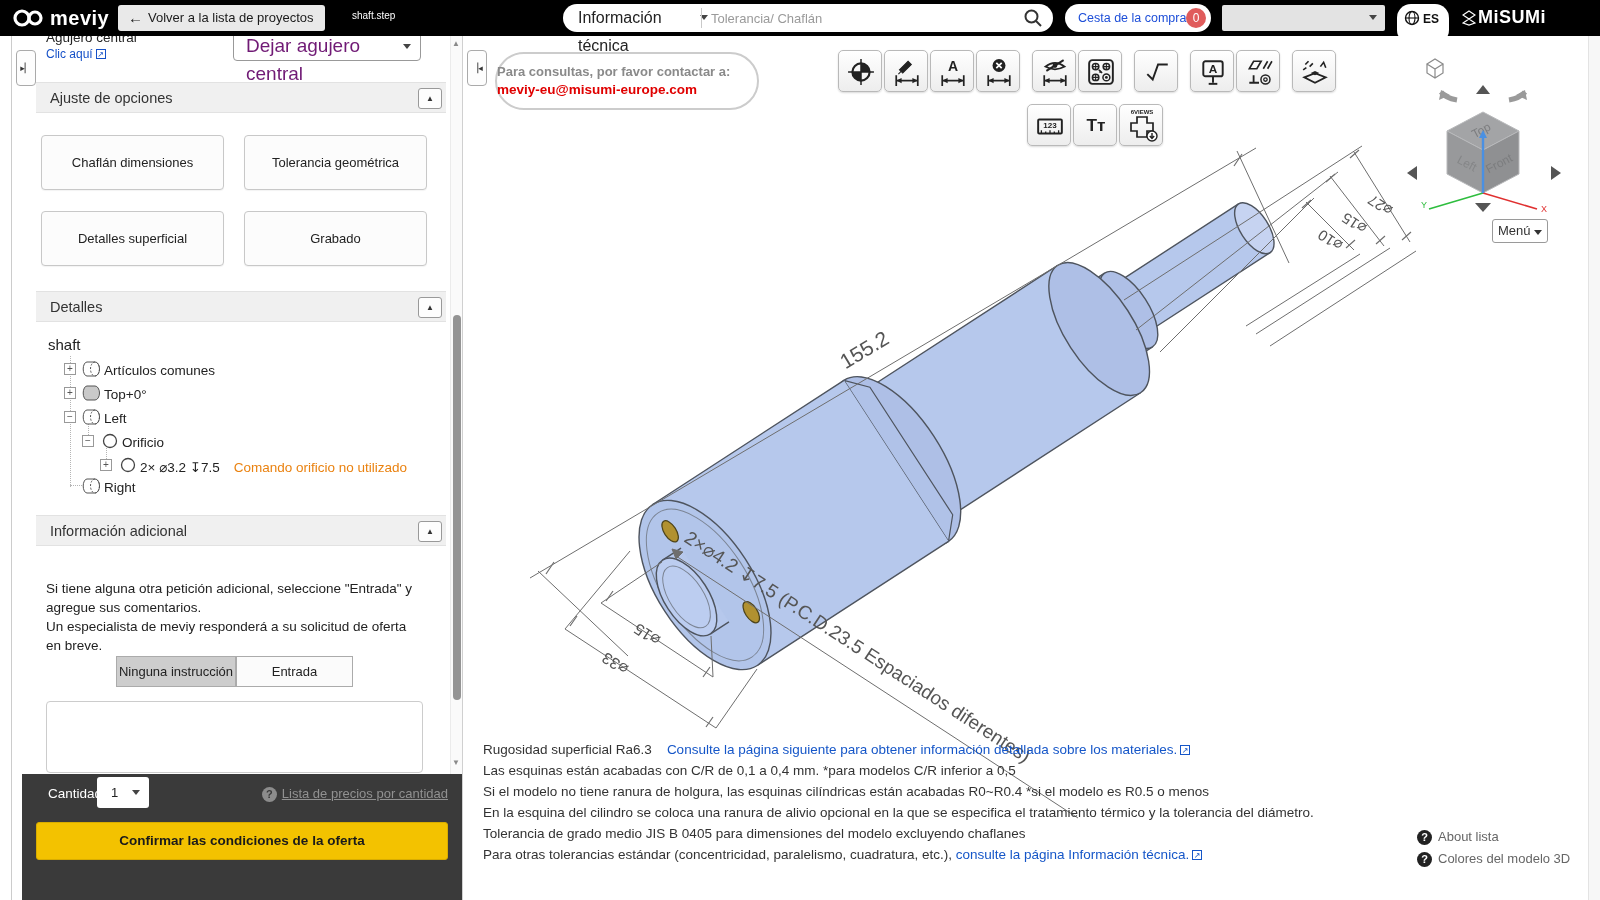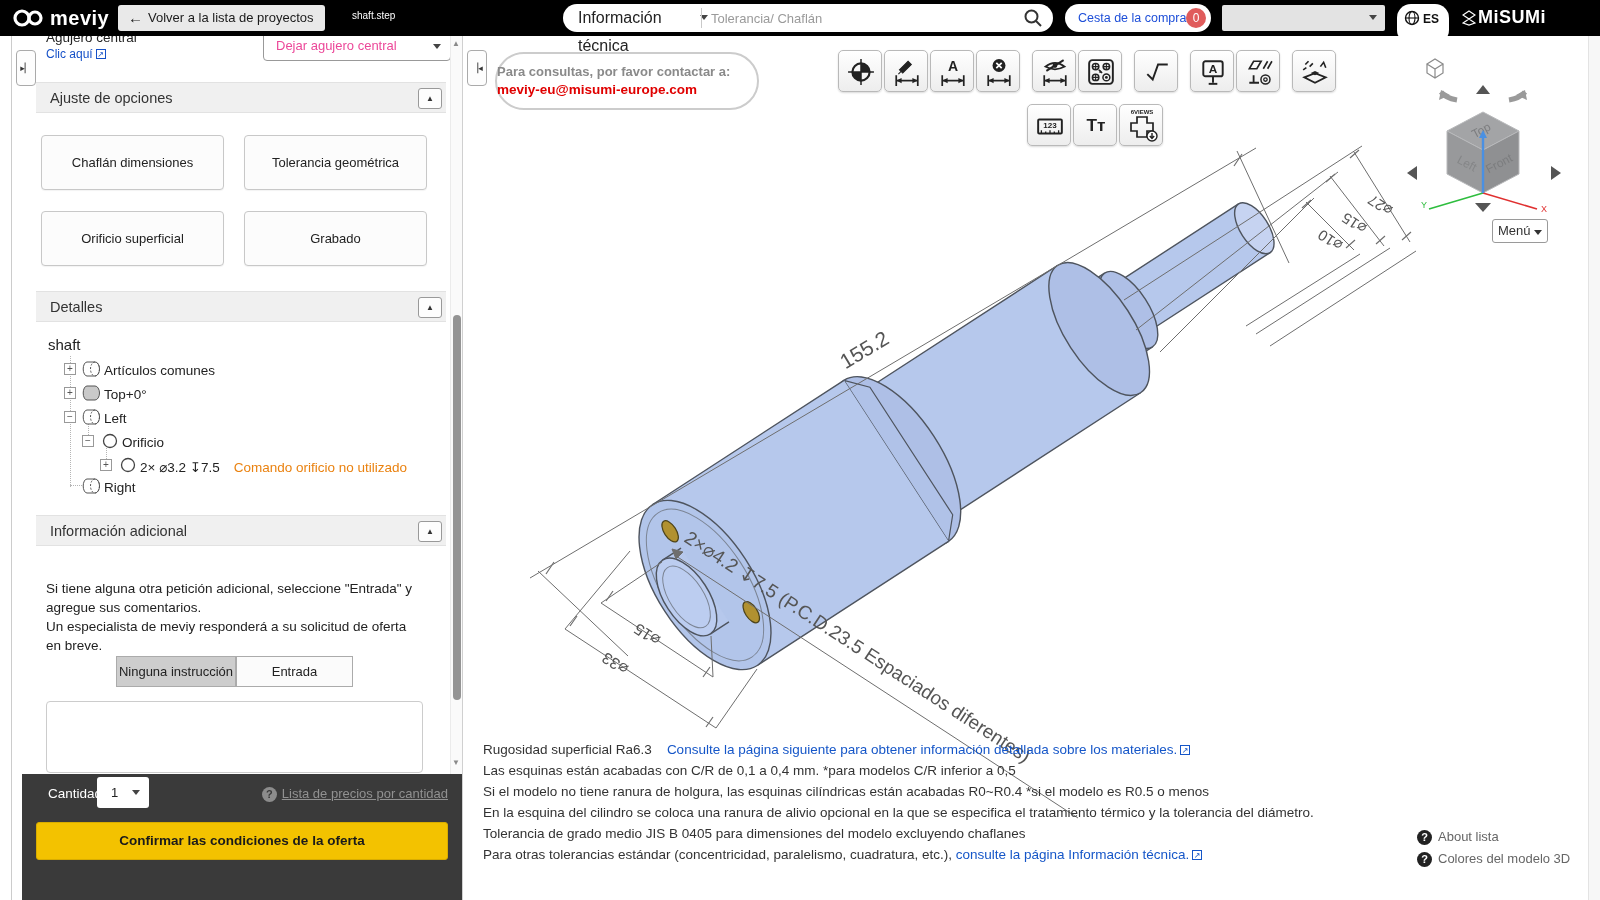--- a/index.html
+++ b/index.html
@@ -29,21 +29,21 @@
   .brand-text { position:absolute; left:1478px; top:7px; color:#fff; font-size:18px; font-weight:bold; letter-spacing:.5px; }
   .chev { width:0; height:0; border-left:4px solid transparent; border-right:4px solid transparent; border-top:5px solid #444; display:inline-block; }
 
   
   .left-strip { position:absolute; left:0; top:36px; width:12px; height:864px; background:#fff; border-right:1px solid #ccc; }
   .panel-handle { position:absolute; width:20px; height:36px; background:#fdfdfd; border:1px solid #aaa; border-radius:4px; font-size:9px; color:#333; text-align:center; line-height:34px; cursor:pointer; z-index:20; }
   .section-hd { position:absolute; left:36px; width:410px; height:31px; background:#f0f0f0; border-top:1px solid #e2e2e2; border-bottom:1px solid #e2e2e2; }
   .section-hd .ttl { position:absolute; left:14px; top:7px; font-size:14.5px; color:#333; }
   .collapse-btn { position:absolute; right:4px; top:5px; width:24px; height:21px; background:#fdfdfd; border:1px solid #999; border-radius:3px; text-align:center; line-height:19px; font-size:8px; color:#333; cursor:pointer; }
   .opt-btn { position:absolute; width:183px; height:55px; background:#fcfcfc; border:1px solid #c8c8c8; border-radius:4px; font-size:13px; color:#222; text-align:center; line-height:53px; cursor:pointer; box-shadow:0 1px 1px rgba(0,0,0,.05); }
-  .drop { background:#fff; border:1px solid #999; border-radius:4px; font-size:13px; color:#ec4899; cursor:pointer;margin-left:30px; }
+  .drop { background:#fff; border:1px solid #999; border-radius:4px; font-size:19px; color:#701a75; cursor:pointer; }
   .drop .chev { position:absolute; right:9px; top:12px; }
   .link-blue { color:#1651c8; cursor:pointer; }
   .ext-ic { display:inline-block; width:10px; height:10px; border:1px solid currentColor; font-size:8px; line-height:9px; text-align:center; margin-left:3px; vertical-align:1px; }
   .tree-lbl { position:absolute; font-size:13.5px; color:#222; white-space:nowrap; cursor:default; }
   .expander { position:absolute; width:12px; height:12px; background:#fff; border:1px solid #999; font-size:10px; line-height:10px; text-align:center; color:#555; cursor:pointer; }
   .tree-line { position:absolute; border-left:1px dotted #b5b5b5; width:0; }
   .warn-txt { color:#ea8210; }
   .para { position:absolute; left:46px; width:378px; font-size:13.5px; color:#222; line-height:19px; }
   .toggle-btn { position:absolute; height:31px; border:1px solid #ababab; font-size:13px; text-align:center; line-height:29px; color:#222; cursor:pointer; }
   .note-area { position:absolute; left:46px; top:701px; width:377px; height:72px; border:1px solid #ccc; border-radius:4px; resize:none; font-family:"Liberation Sans",sans-serif; }
@@ -131,21 +131,21 @@
   <span>Dejar agujero central</span>
   <span class="chev"></span>
 </div>
 
 <div class="section-hd" style="top:82px">
   <div class="ttl">Ajuste de opciones</div>
   <div class="collapse-btn">▲</div>
 </div>
 <div class="opt-btn" style="left:41px;top:135px">Chaflán dimensiones</div>
 <div class="opt-btn" style="left:244px;top:135px">Tolerancia geométrica</div>
-<div class="opt-btn" style="left:41px;top:211px">Orificio superficial</div>
+<div class="opt-btn" style="left:41px;top:211px">Detalles superficial</div>
 <div class="opt-btn" style="left:244px;top:211px">Grabado</div>
 
 <div class="section-hd" style="top:291px">
   <div class="ttl">Detalles</div>
   <div class="collapse-btn">▲</div>
 </div>
 
 <div class="tree-lbl" style="left:48px;top:336px;font-size:15px">shaft</div>
 <div class="tree-line" style="left:70px;top:356px;height:131px"></div>
 <div class="tree-line" style="left:88px;top:421px;height:22px"></div>

